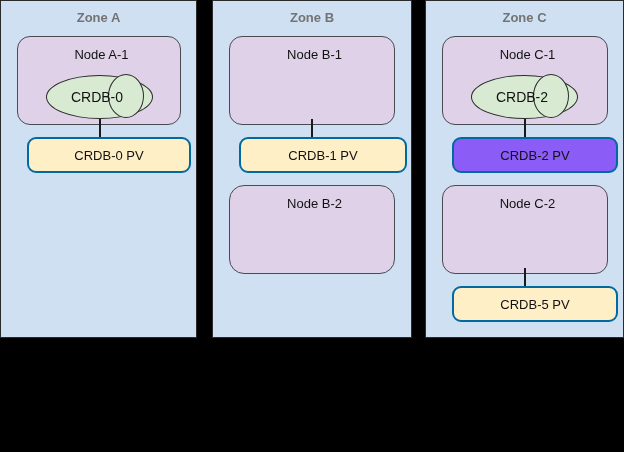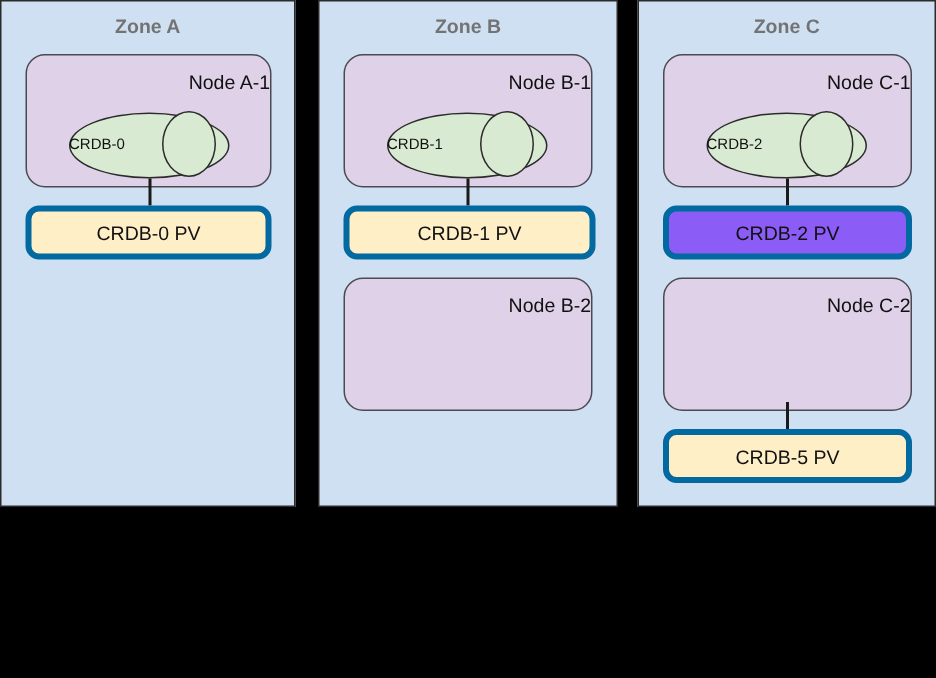--- a/index.html
+++ b/index.html
@@ -48,21 +48,21 @@
     background: #ded1e8;
     border: 1px solid #4a4a52;
     border-radius: 13px;
     box-sizing: border-box;
   }
   .node-title {
     position: absolute;
     left: 5px;
     right: 0;
     top: 10px;
-    text-align: right;
+    text-align: center;
     font-size: 13px;
     color: #111111;
     line-height: 15px;
   }
 
   
   .cylinder {
     position: absolute;
     box-sizing: border-box;
   }
@@ -87,36 +87,37 @@
     border: 1px solid #2b2b2b;
     border-radius: 50%;
     box-sizing: border-box;
   }
   .cyl-label {
     position: absolute;
     left: 0;
     top: 50%;
     transform: translateY(-50%);
     width: 72%;
-    text-align: left;
-    font-size: 10px;
+    text-align: right;
+    font-size: 14px;
     color: #111111;
     line-height: 12px;
   }
 
   
   .pv {
     position: absolute;
     background: #ffefc7;
-    border: 4px solid #0369a1;
+    border: 2px solid #0369a1;
     border-radius: 9px;
     box-sizing: border-box;
     display: flex;
     align-items: center;
     justify-content: center;
+    margin-left: 10px;
   }
   .pv-label {
     font-size: 13px;
     color: #111111;
     line-height: 15px;
   }
 
   
   .connector {
     position: absolute;
@@ -142,30 +143,25 @@
     <div class="connector" style="left: 99px; top: 119px; height: 18px; background: rgb(26, 26, 26);"></div>
     <div class="pv" style="left: 17px; top: 137px; width: 164px; height: 36px; background: rgb(255, 239, 199);">
       <div class="pv-label">CRDB-0 PV</div>
     </div>
     <div class="zone" style="left: 212px; top: 0px; width: 200px; height: 338px; background: rgb(207, 224, 243);">
       <div class="zone-title">Zone B</div>
     </div>
     <div class="node" style="left: 229px; top: 36px; width: 166px; height: 89px; background: rgb(222, 209, 232);">
       <div class="node-title">Node B-1</div>
     </div>
-    <div class="cylinder" style="left: 258px; top: 75px; width: 107px; height: 44px;">
-      <div class="cyl-body" style="background: rgb(217, 234, 211);"></div>
-      <div class="cyl-cap" style="background: rgb(217, 234, 211);"></div>
-      <div class="cyl-label">CRDB-1</div>
-    </div>
     <div class="connector" style="left: 311px; top: 119px; height: 18px; background: rgb(26, 26, 26);"></div>
     <div class="pv" style="left: 229px; top: 137px; width: 168px; height: 36px; background: rgb(255, 239, 199);">
       <div class="pv-label">CRDB-1 PV</div>
     </div>
-    <div class="node" style="left: 229px; top: 185px; width: 166px; height: 89px; background: rgb(222, 209, 232);">
+    <div class="node" style="left: 229px; top: 185px; width: 166px; height: 89px; background: rgb(222, 209, 232); border-radius: 15px;">
       <div class="node-title">Node B-2</div>
     </div>
     <div class="zone" style="left: 425px; top: 0px; width: 199px; height: 338px; background: rgb(207, 224, 243);">
       <div class="zone-title">Zone C</div>
     </div>
     <div class="node" style="left: 442px; top: 36px; width: 166px; height: 89px; background: rgb(222, 209, 232);">
       <div class="node-title">Node C-1</div>
     </div>
     <div class="cylinder" style="left: 471px; top: 75px; width: 107px; height: 44px;">
       <div class="cyl-body" style="background: rgb(217, 234, 211);"></div>

